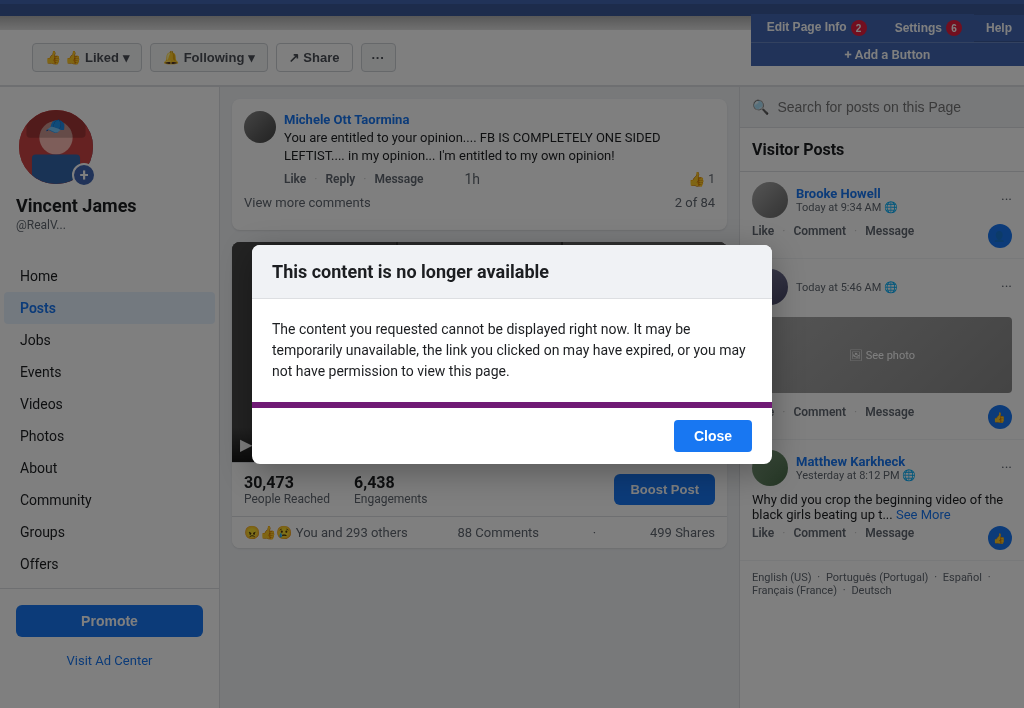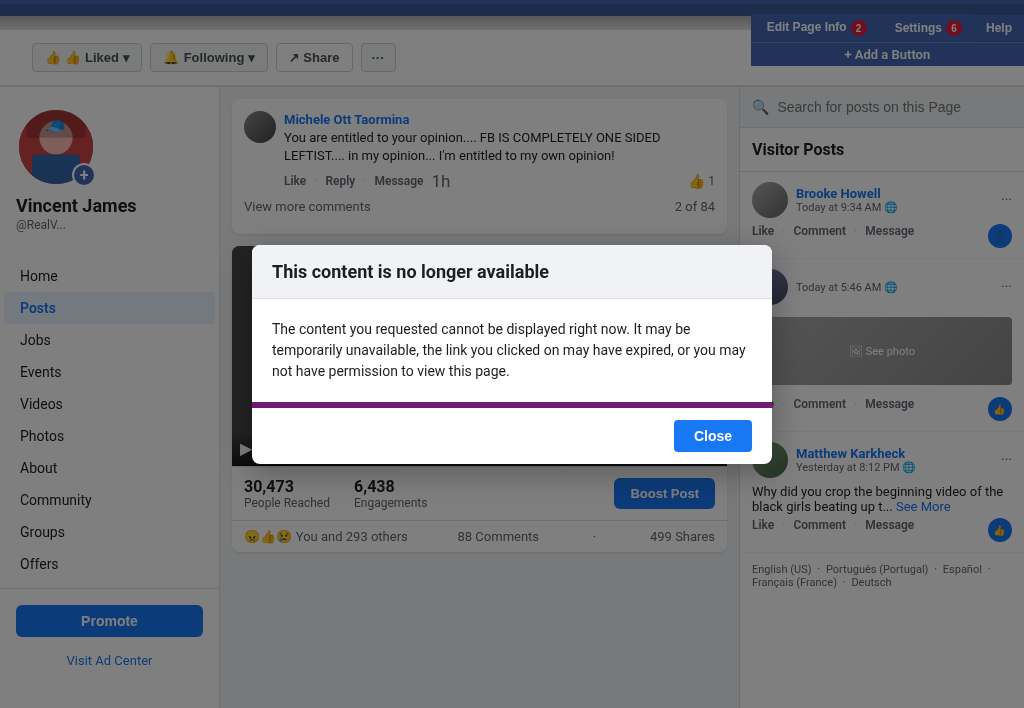--- a/index.html
+++ b/index.html
@@ -90,21 +90,21 @@
     .search-input { flex: 1; border: none; background: transparent; font-size: 14px; color: #606770; outline: none; }
     .search-icon { color: #606770; font-size: 14px; }
     .visitor-posts-title { padding: 12px; font-size: 16px; font-weight: 700; color: #1c1e21; border-bottom: 1px solid #dddfe2; }
     .visitor-post { padding: 10px 12px; border-bottom: 1px solid #f0f2f5; }
     .visitor-post-header { display: flex; align-items: center; gap: 8px; margin-bottom: 6px; }
     .visitor-avatar { width: 36px; height: 36px; border-radius: 50%; background: linear-gradient(135deg, #888, #555); flex-shrink: 0; }
     .visitor-name { font-size: 13px; font-weight: 700; color: #1877f2; }
     .visitor-time { font-size: 11px; color: #606770; display: flex; align-items: center; gap: 3px; }
     .visitor-post-actions { display: flex; gap: 8px; font-size: 12px; color: #606770; margin-top: 4px; }
     .visitor-post-action { cursor: pointer; color: #606770; font-weight: 600; }
-    .visitor-post-image { height: 68px; background: linear-gradient(135deg, #aaa, #888); border-radius: 4px; display: flex; align-items: center; justify-content: center; margin: 12px 0; font-size: 11px; color: #fff; }
+    .visitor-post-image { height: 76px; background: linear-gradient(135deg, #aaa, #888); border-radius: 4px; display: flex; align-items: center; justify-content: center; margin: 12px 0; font-size: 11px; color: #fff; }
     .visitor-post-text { font-size: 13px; color: #1c1e21; }
     .visitor-post-wrapper { position: relative; }
     .globe-icon { font-size: 11px; color: #606770; }
     .footer-links { padding: 10px 12px; font-size: 11px; color: #606770; }
     .footer-link { color: #606770; cursor: pointer; display: inline; }
     .footer-separator { margin: 0 3px; }
 
     
     .modal-overlay { position: absolute; inset: 0; background: rgba(0,0,0,0.5); display: flex; align-items: center; justify-content: center; z-index: 1000; }
     .modal { background: #fff; border-radius: 8px; width: 520px; box-shadow: 0 8px 32px rgba(0,0,0,0.3); overflow: hidden; }
@@ -212,21 +212,21 @@
           <div class="comment-body">
             <span class="commenter-name">Michele Ott Taormina</span>
             <span style="color:#1c1e21; font-size:13px;"> </span>
             <div class="comment-text">You are entitled to your opinion.... FB IS COMPLETELY ONE SIDED LEFTIST.... in my opinion... I'm entitled to my own opinion!</div>
             <div class="comment-actions">
               <span class="comment-action">Like</span>
               <span style="color:#ccc;">·</span>
               <span class="comment-action">Reply</span>
               <span style="color:#ccc;">·</span>
               <span class="comment-action">Message</span>
-              <span style="color:#606770; font-size:17px;">1h</span>
+              <span style="color:#606770; font-size:14px;margin-left:33px;">1h</span>
               <div class="like-count">
                 <span class="thumb-icon">👍</span>
                 <span>1</span>
               </div>
             </div>
           </div>
         </div>
         <div class="view-more-comments">
           <span>View more comments</span>
           <span>2 of 84</span>

